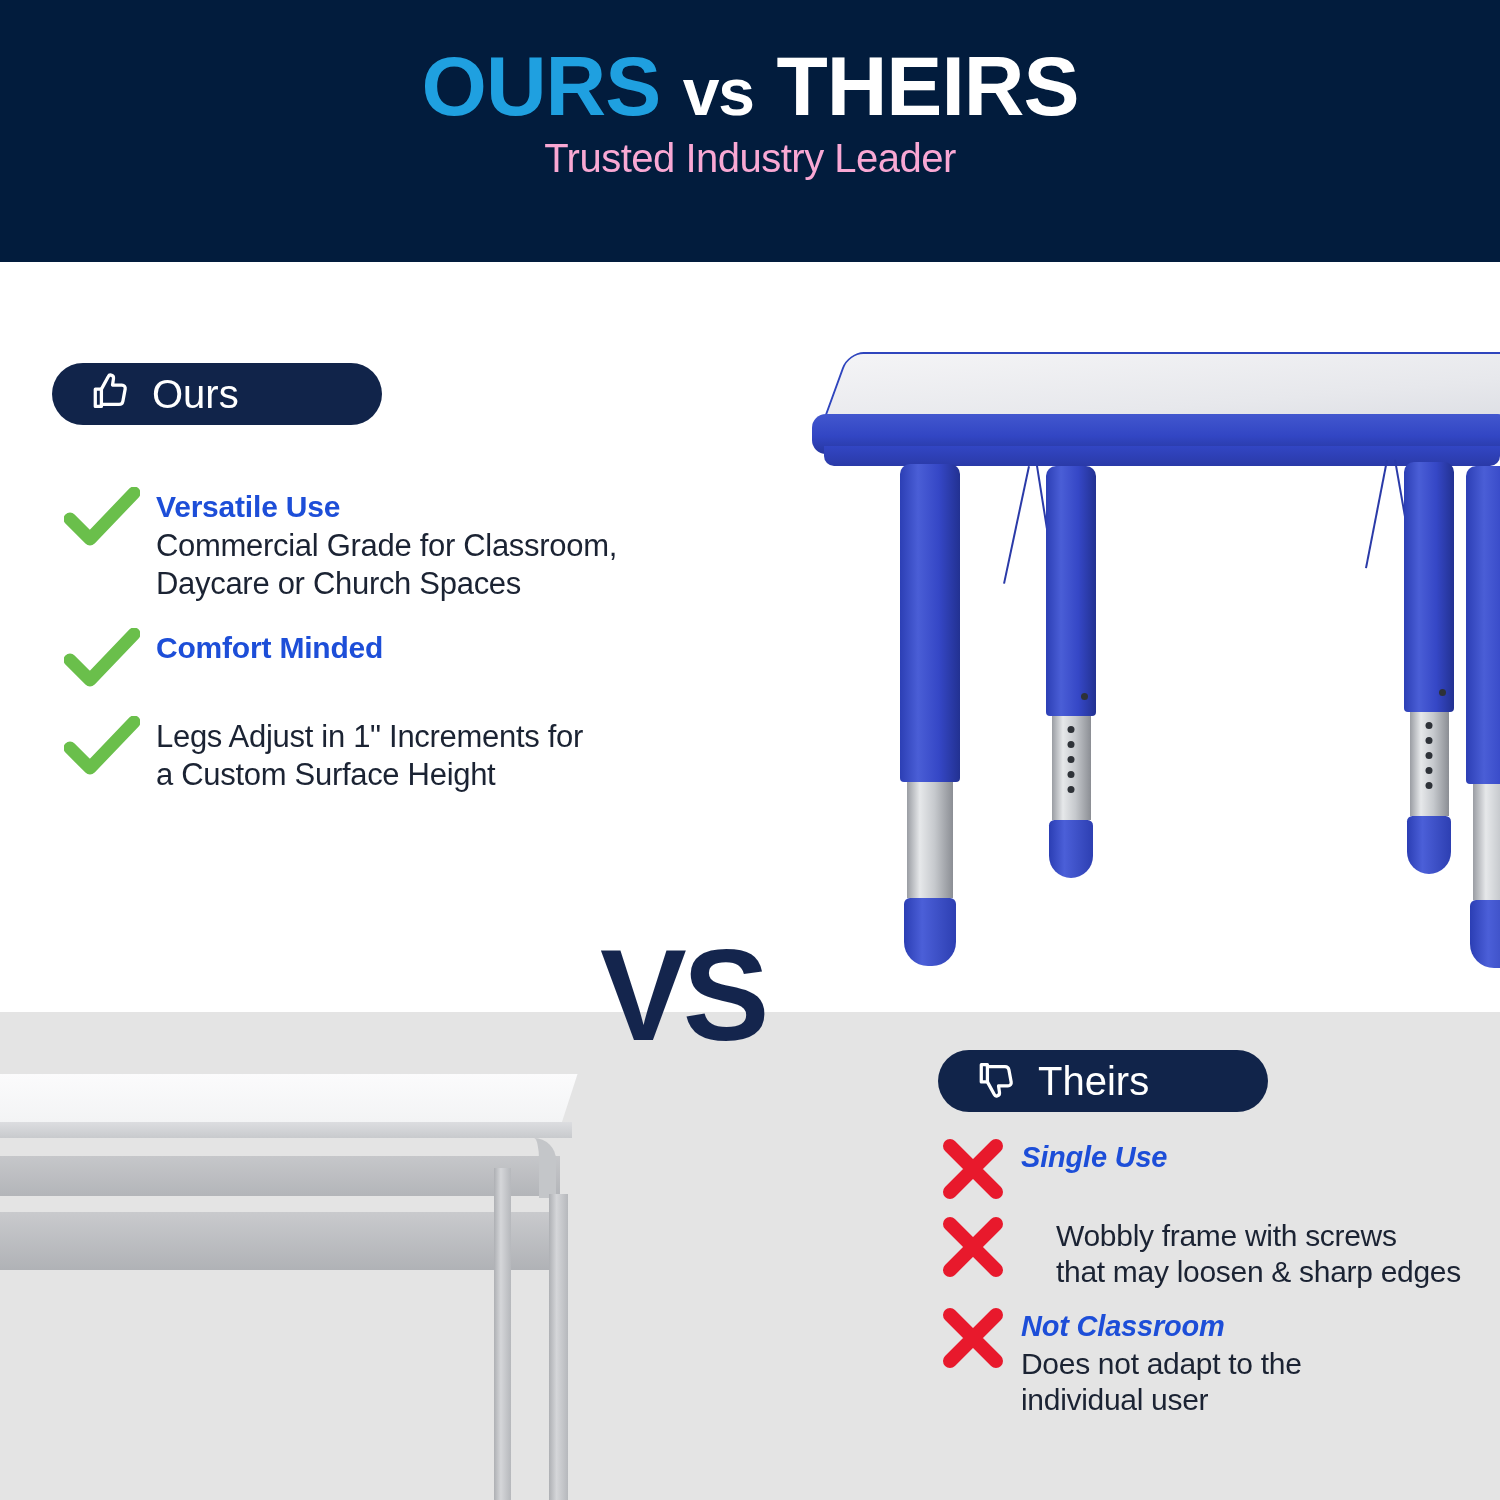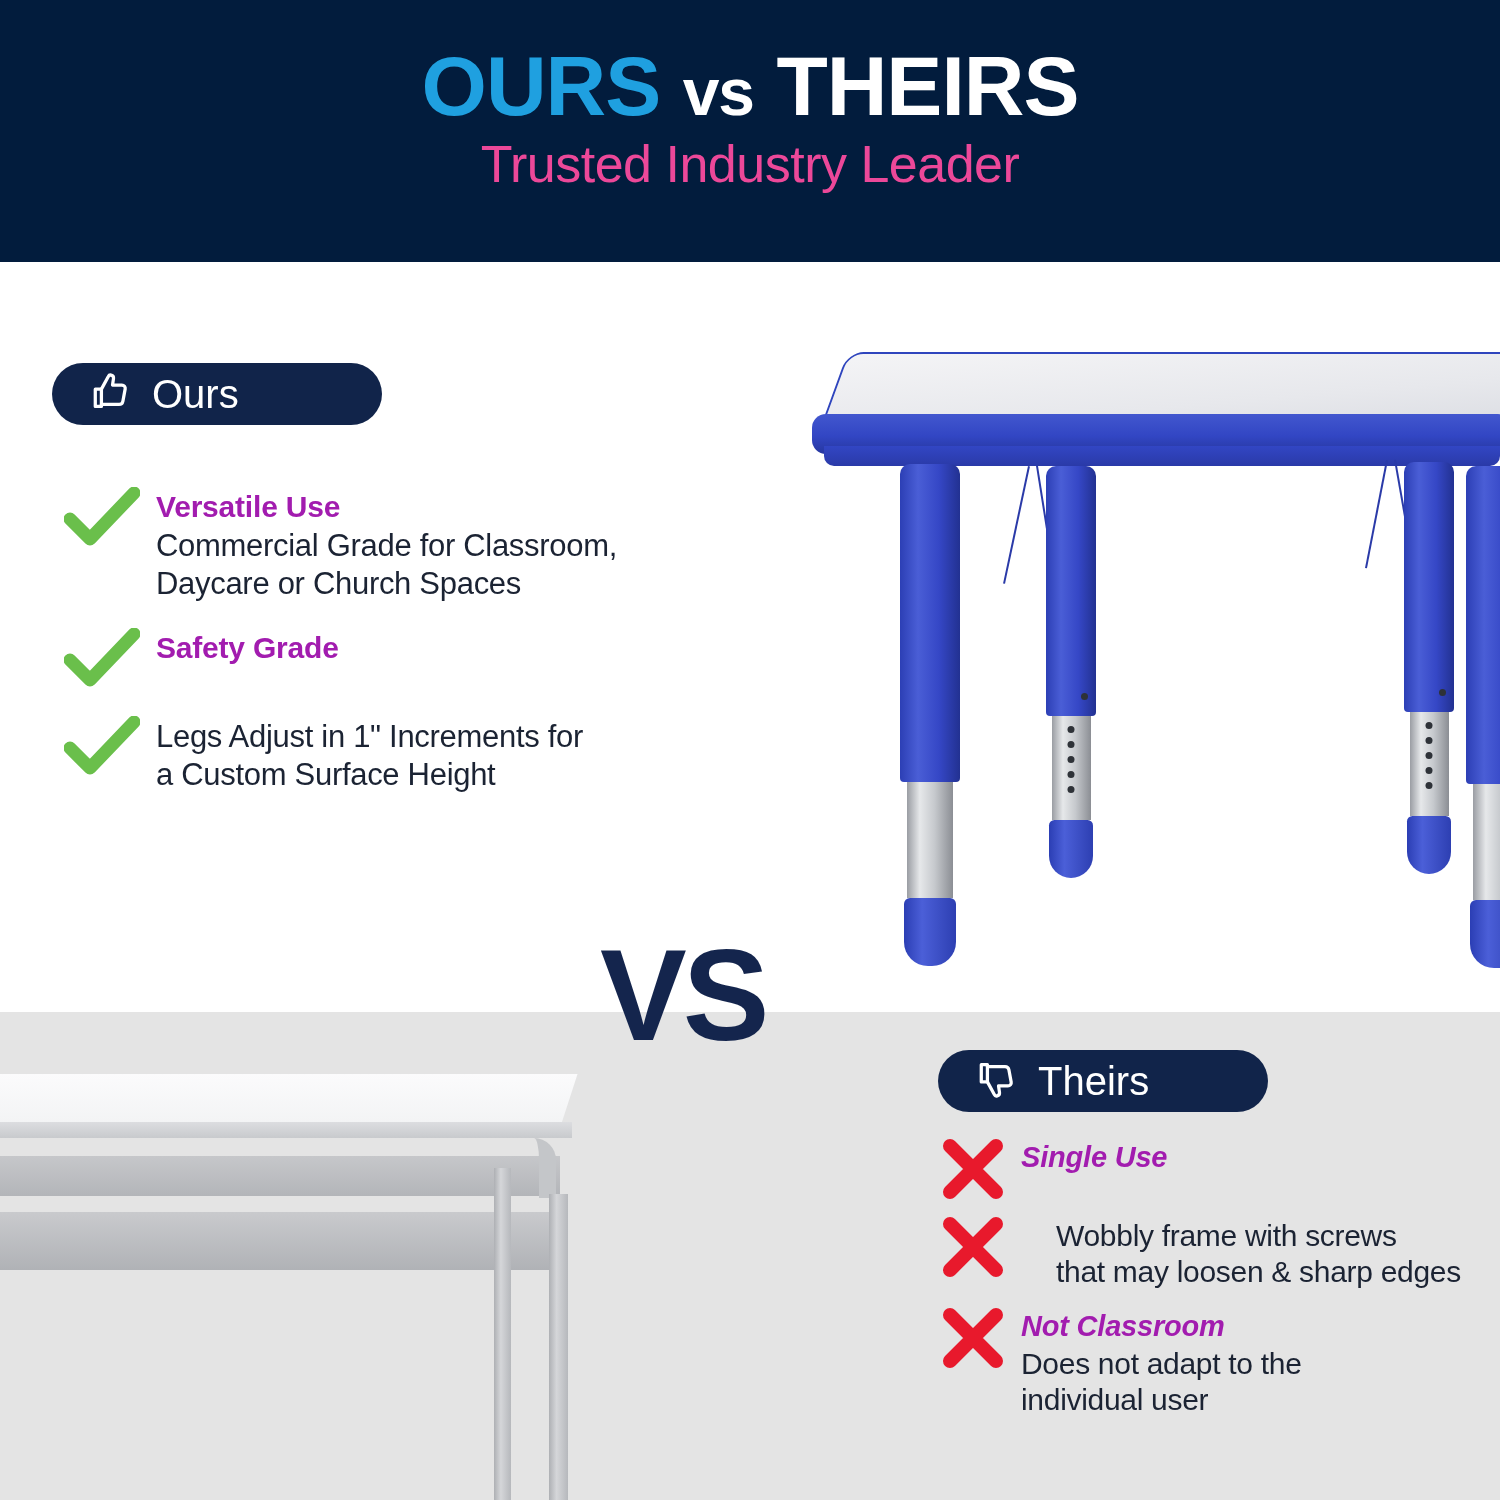--- a/index.html
+++ b/index.html
@@ -40,22 +40,22 @@
     white-space: nowrap;
   }
   .title-ours { color: #1fa0e0; }
   .title-vs   { color: #ffffff; font-size: 66px; }
   .title-theirs { color: #ffffff; }
   .header-sub {
     position: absolute;
     left: 0; top: 136px;
     width: 1500px;
     text-align: center;
-    color: #ec4899;
-    font-size: 52px;
+    color: #f9a8d4;
+    font-size: 40px;
     font-weight: normal;
     letter-spacing: -0.5px;
     line-height: 1.1;
     white-space: nowrap;
   }
 
   
   .bg-white-upper {
     position: absolute;
     left: 0; top: 262px;
@@ -114,21 +114,21 @@
     justify-content: center;
     align-items: center;
   }
   #list-theirs .feature-mark { width: 96px; }
 
   .feature-text { flex: 1 1 auto; padding-top: 2px; }
 
   .feature-title {
     font-size: 30px;
     font-weight: bold;
-    color: #a21caf;
+    color: #1d4ed8;
     line-height: 1.18;
     margin: 0 0 3px 0;
     letter-spacing: -0.2px;
   }
   .feature-desc {
     font-size: 31px;
     font-weight: normal;
     color: #1b2333;
     line-height: 1.21;
     margin: 0;
@@ -377,21 +377,21 @@
       </span>
     </div>
 
     <div class="feature-row">
       <span class="feature-mark">
         <svg width="76" height="62" viewBox="0 0 76 62">
           <path d="M6 32 L26 52 L70 6" fill="none" stroke="#6abf4b" stroke-width="13" stroke-linecap="round" stroke-linejoin="round"></path>
         </svg>
       </span>
       <span class="feature-text">
-        <p class="feature-title">Safety Grade</p>
+        <p class="feature-title">Comfort Minded</p>
       </span>
     </div>
 
     <div class="feature-row">
       <span class="feature-mark">
         <svg width="76" height="62" viewBox="0 0 76 62">
           <path d="M6 32 L26 52 L70 6" fill="none" stroke="#6abf4b" stroke-width="13" stroke-linecap="round" stroke-linejoin="round"></path>
         </svg>
       </span>
       <span class="feature-text">

